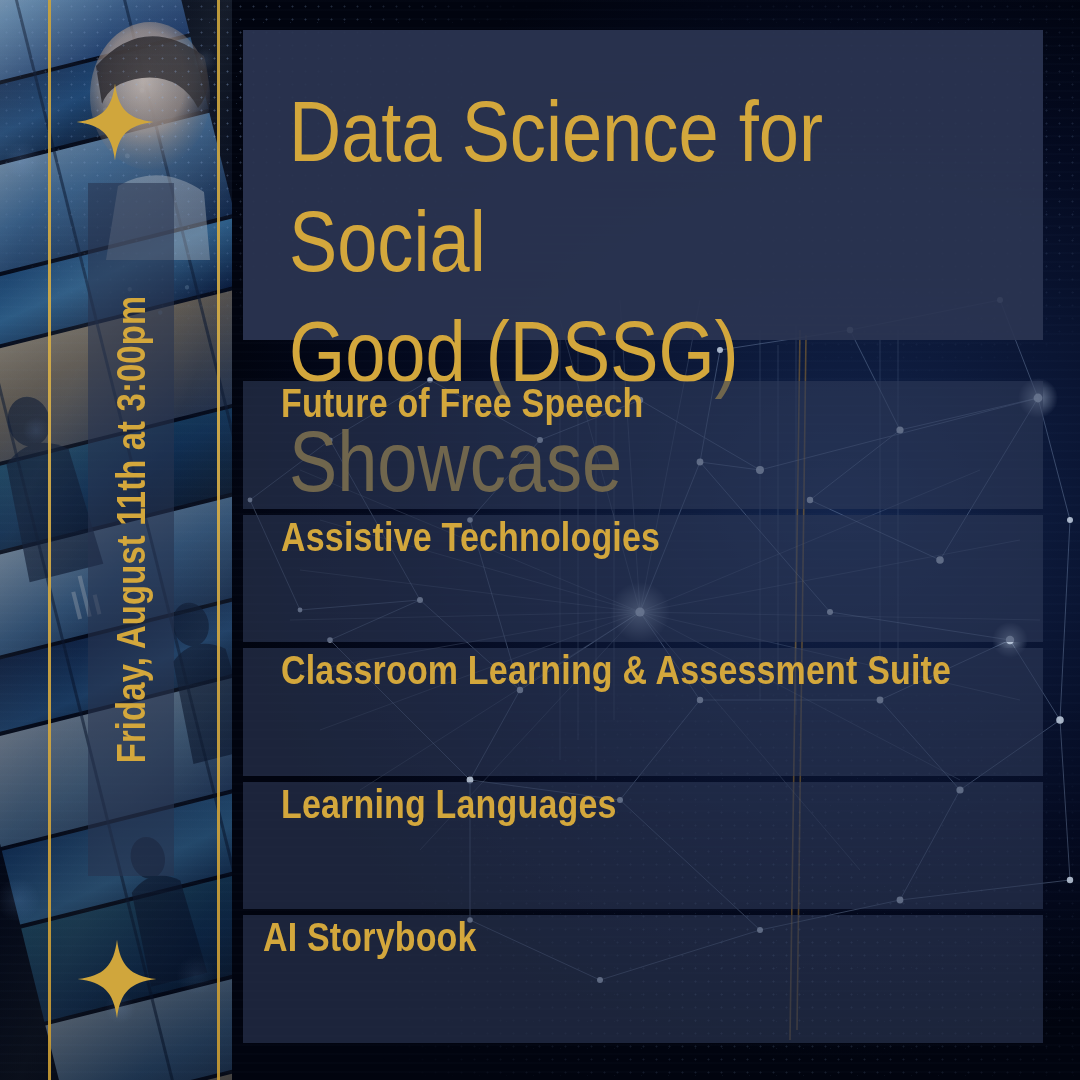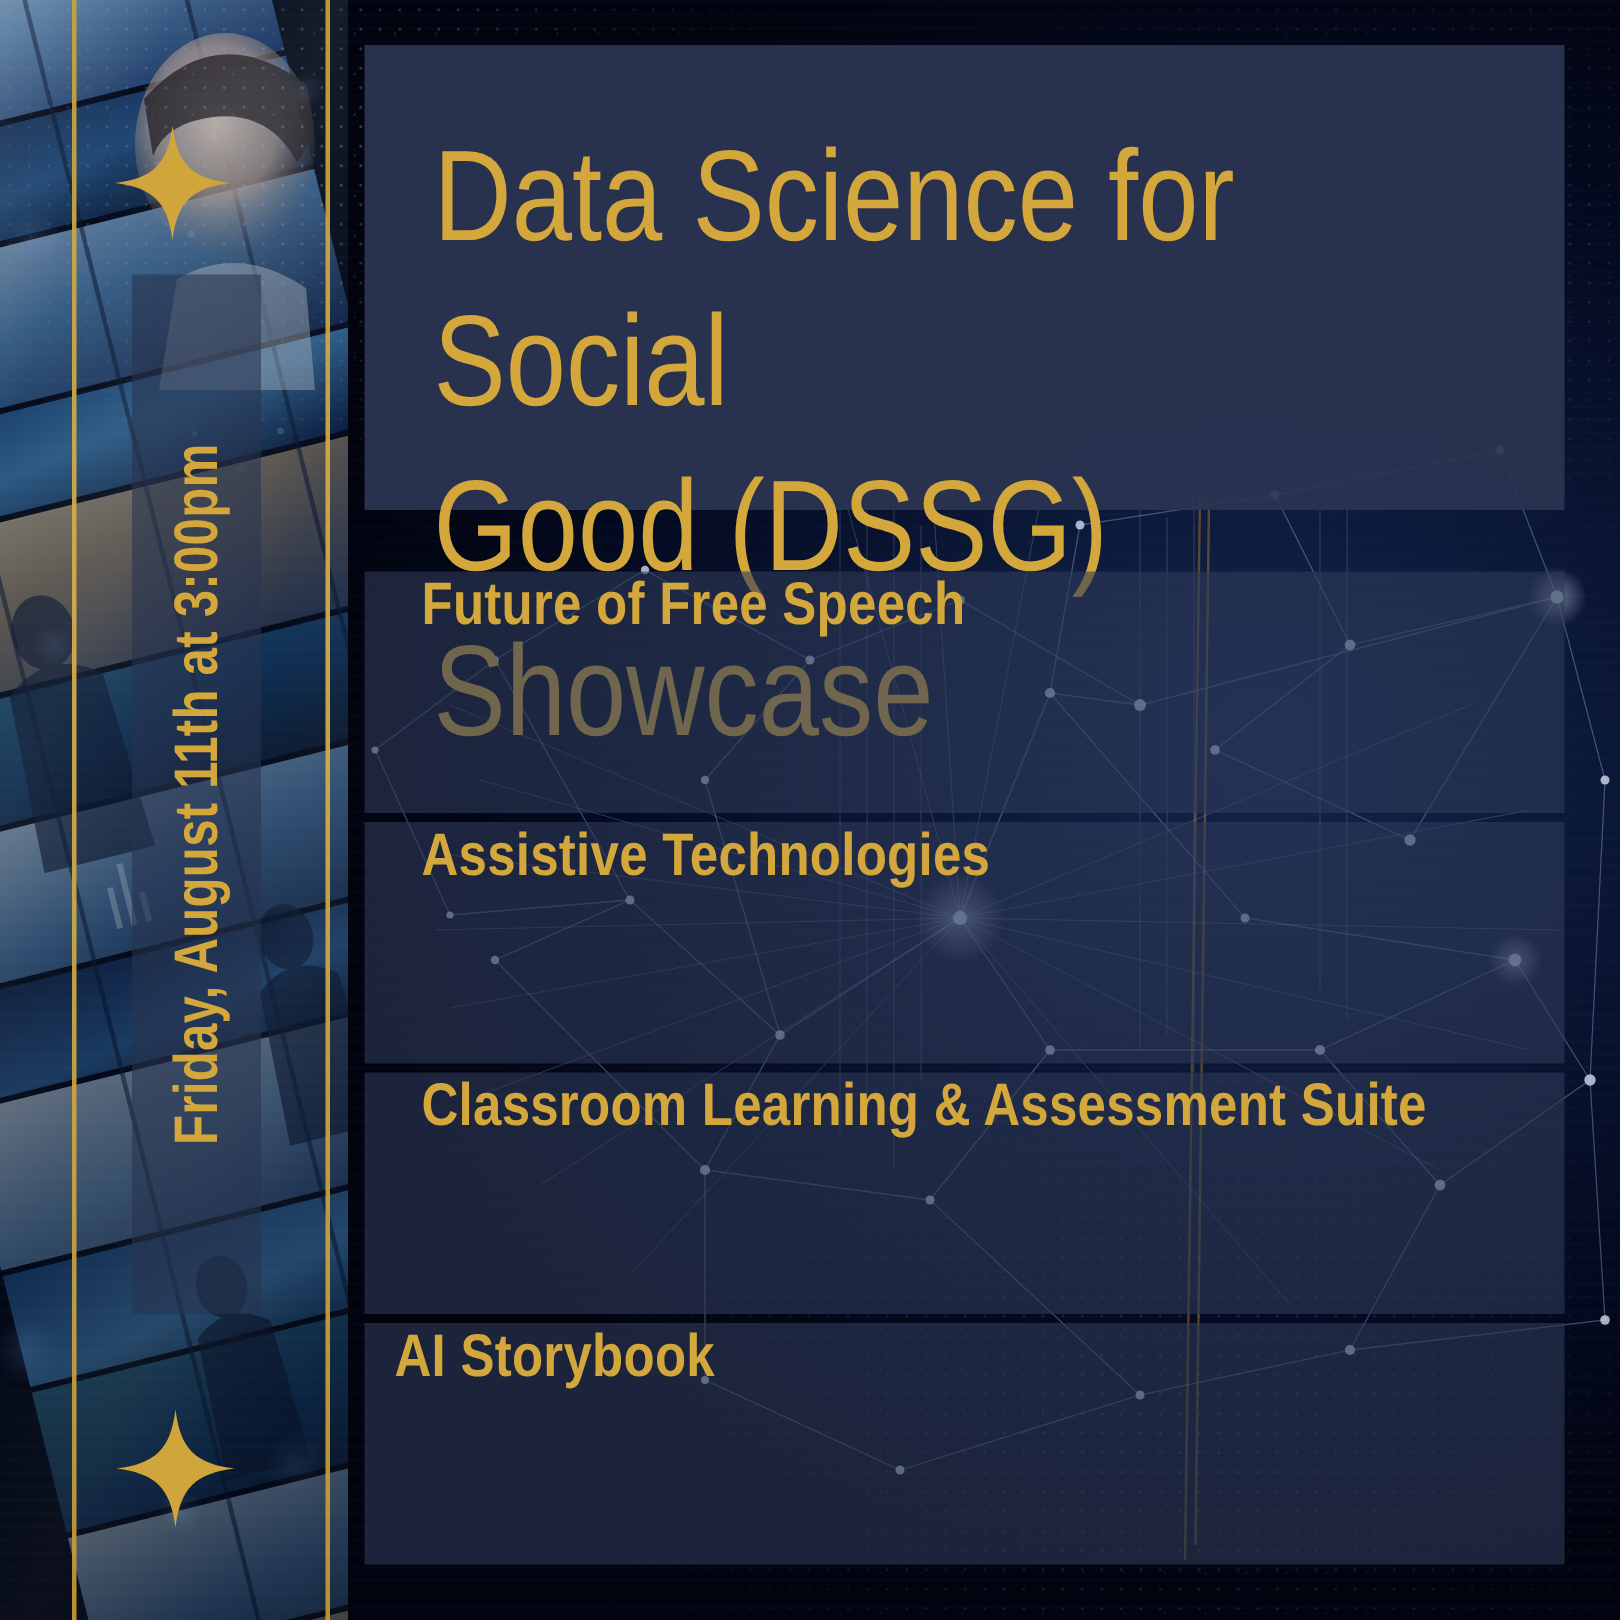--- a/index.html
+++ b/index.html
@@ -417,17 +417,20 @@
     <div class="session-row">
       <span class="session-label">Future of Free Speech</span>
     </div>
     <div class="session-row">
       <span class="session-label">Assistive Technologies</span>
     </div>
     <div class="session-row">
       <span class="session-label">Classroom Learning &amp; Assessment Suite</span>
     </div>
     <div class="session-row">
+      <span class="session-label">Learning Languages</span>
+    </div>
+    <div class="session-row">
       <span class="session-label">AI Storybook</span>
     </div>
   </div>
 
 </div>
 
 </body></html>

